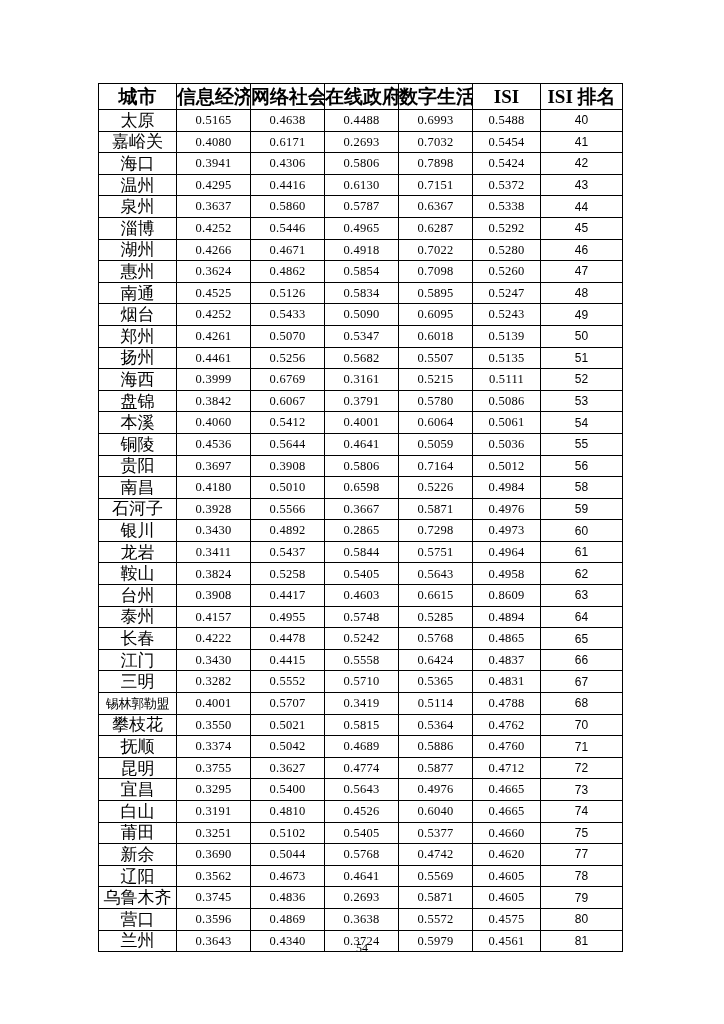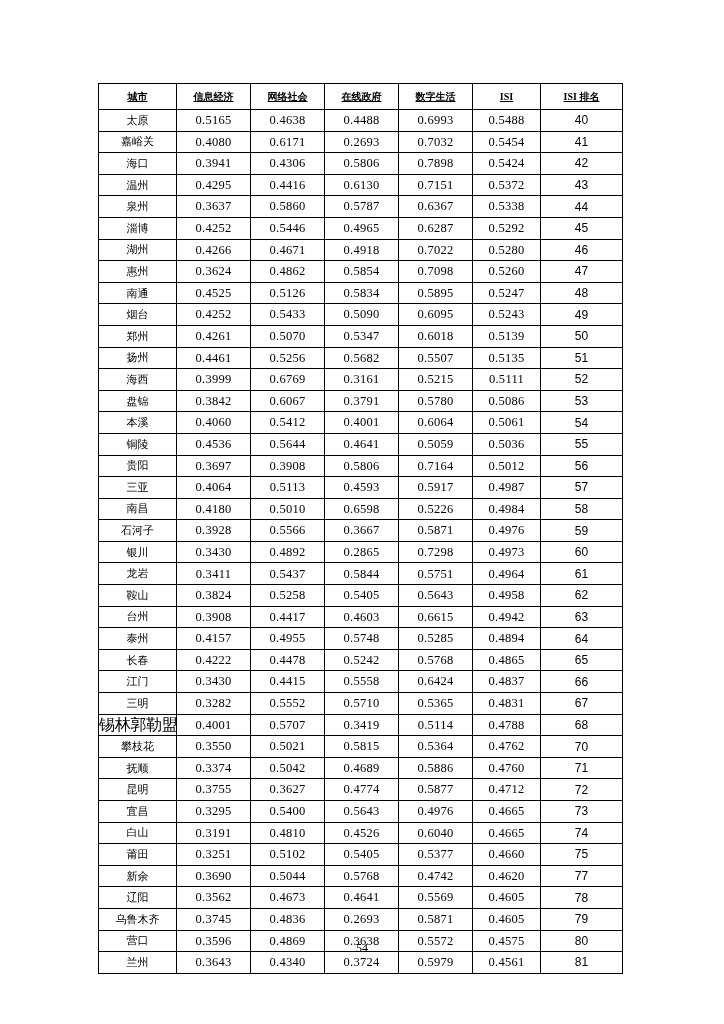--- a/index.html
+++ b/index.html
@@ -53,32 +53,31 @@
     font-size: 12.5px;
     line-height: 1;
     height: 20.6px;
     white-space: nowrap;
     overflow: hidden;
   }
 
   table.isi-table thead th {
     font-weight: bold;
     height: 25px;
-    font-size: 10px;
+    font-size: 19px;
     font-family: "Liberation Serif", "DejaVu Serif", serif;
-    text-decoration: underline;
   }
 
   table.isi-table tbody td.city {
-    font-size: 11px;
+    font-size: 17px;
     letter-spacing: 0px;
   }
 
   table.isi-table tbody td.city.longname {
-    font-size: 16px;
+    font-size: 13px;
     letter-spacing: -0.3px;
   }
 
   table.isi-table tbody td.num {
     font-family: "Liberation Serif", "DejaVu Serif", serif;
     font-size: 12.5px;
     letter-spacing: 0.3px;
   }
 
   table.isi-table tbody td.rank {
@@ -272,29 +271,20 @@
           <tr>
             <td class="city">贵阳</td>
             <td class="num">0.3697</td>
             <td class="num">0.3908</td>
             <td class="num">0.5806</td>
             <td class="num">0.7164</td>
             <td class="num">0.5012</td>
             <td class="rank">56</td>
           </tr>
           <tr>
-            <td class="city">三亚</td>
-            <td class="num">0.4064</td>
-            <td class="num">0.5113</td>
-            <td class="num">0.4593</td>
-            <td class="num">0.5917</td>
-            <td class="num">0.4987</td>
-            <td class="rank">57</td>
-          </tr>
-          <tr>
             <td class="city">南昌</td>
             <td class="num">0.4180</td>
             <td class="num">0.5010</td>
             <td class="num">0.6598</td>
             <td class="num">0.5226</td>
             <td class="num">0.4984</td>
             <td class="rank">58</td>
           </tr>
           <tr>
             <td class="city">石河子</td>
@@ -331,21 +321,21 @@
             <td class="num">0.5643</td>
             <td class="num">0.4958</td>
             <td class="rank">62</td>
           </tr>
           <tr>
             <td class="city">台州</td>
             <td class="num">0.3908</td>
             <td class="num">0.4417</td>
             <td class="num">0.4603</td>
             <td class="num">0.6615</td>
-            <td class="num">0.4942</td>
+            <td class="num">0.8609</td>
             <td class="rank">63</td>
           </tr>
           <tr>
             <td class="city">泰州</td>
             <td class="num">0.4157</td>
             <td class="num">0.4955</td>
             <td class="num">0.5748</td>
             <td class="num">0.5285</td>
             <td class="num">0.4894</td>
             <td class="rank">64</td>

